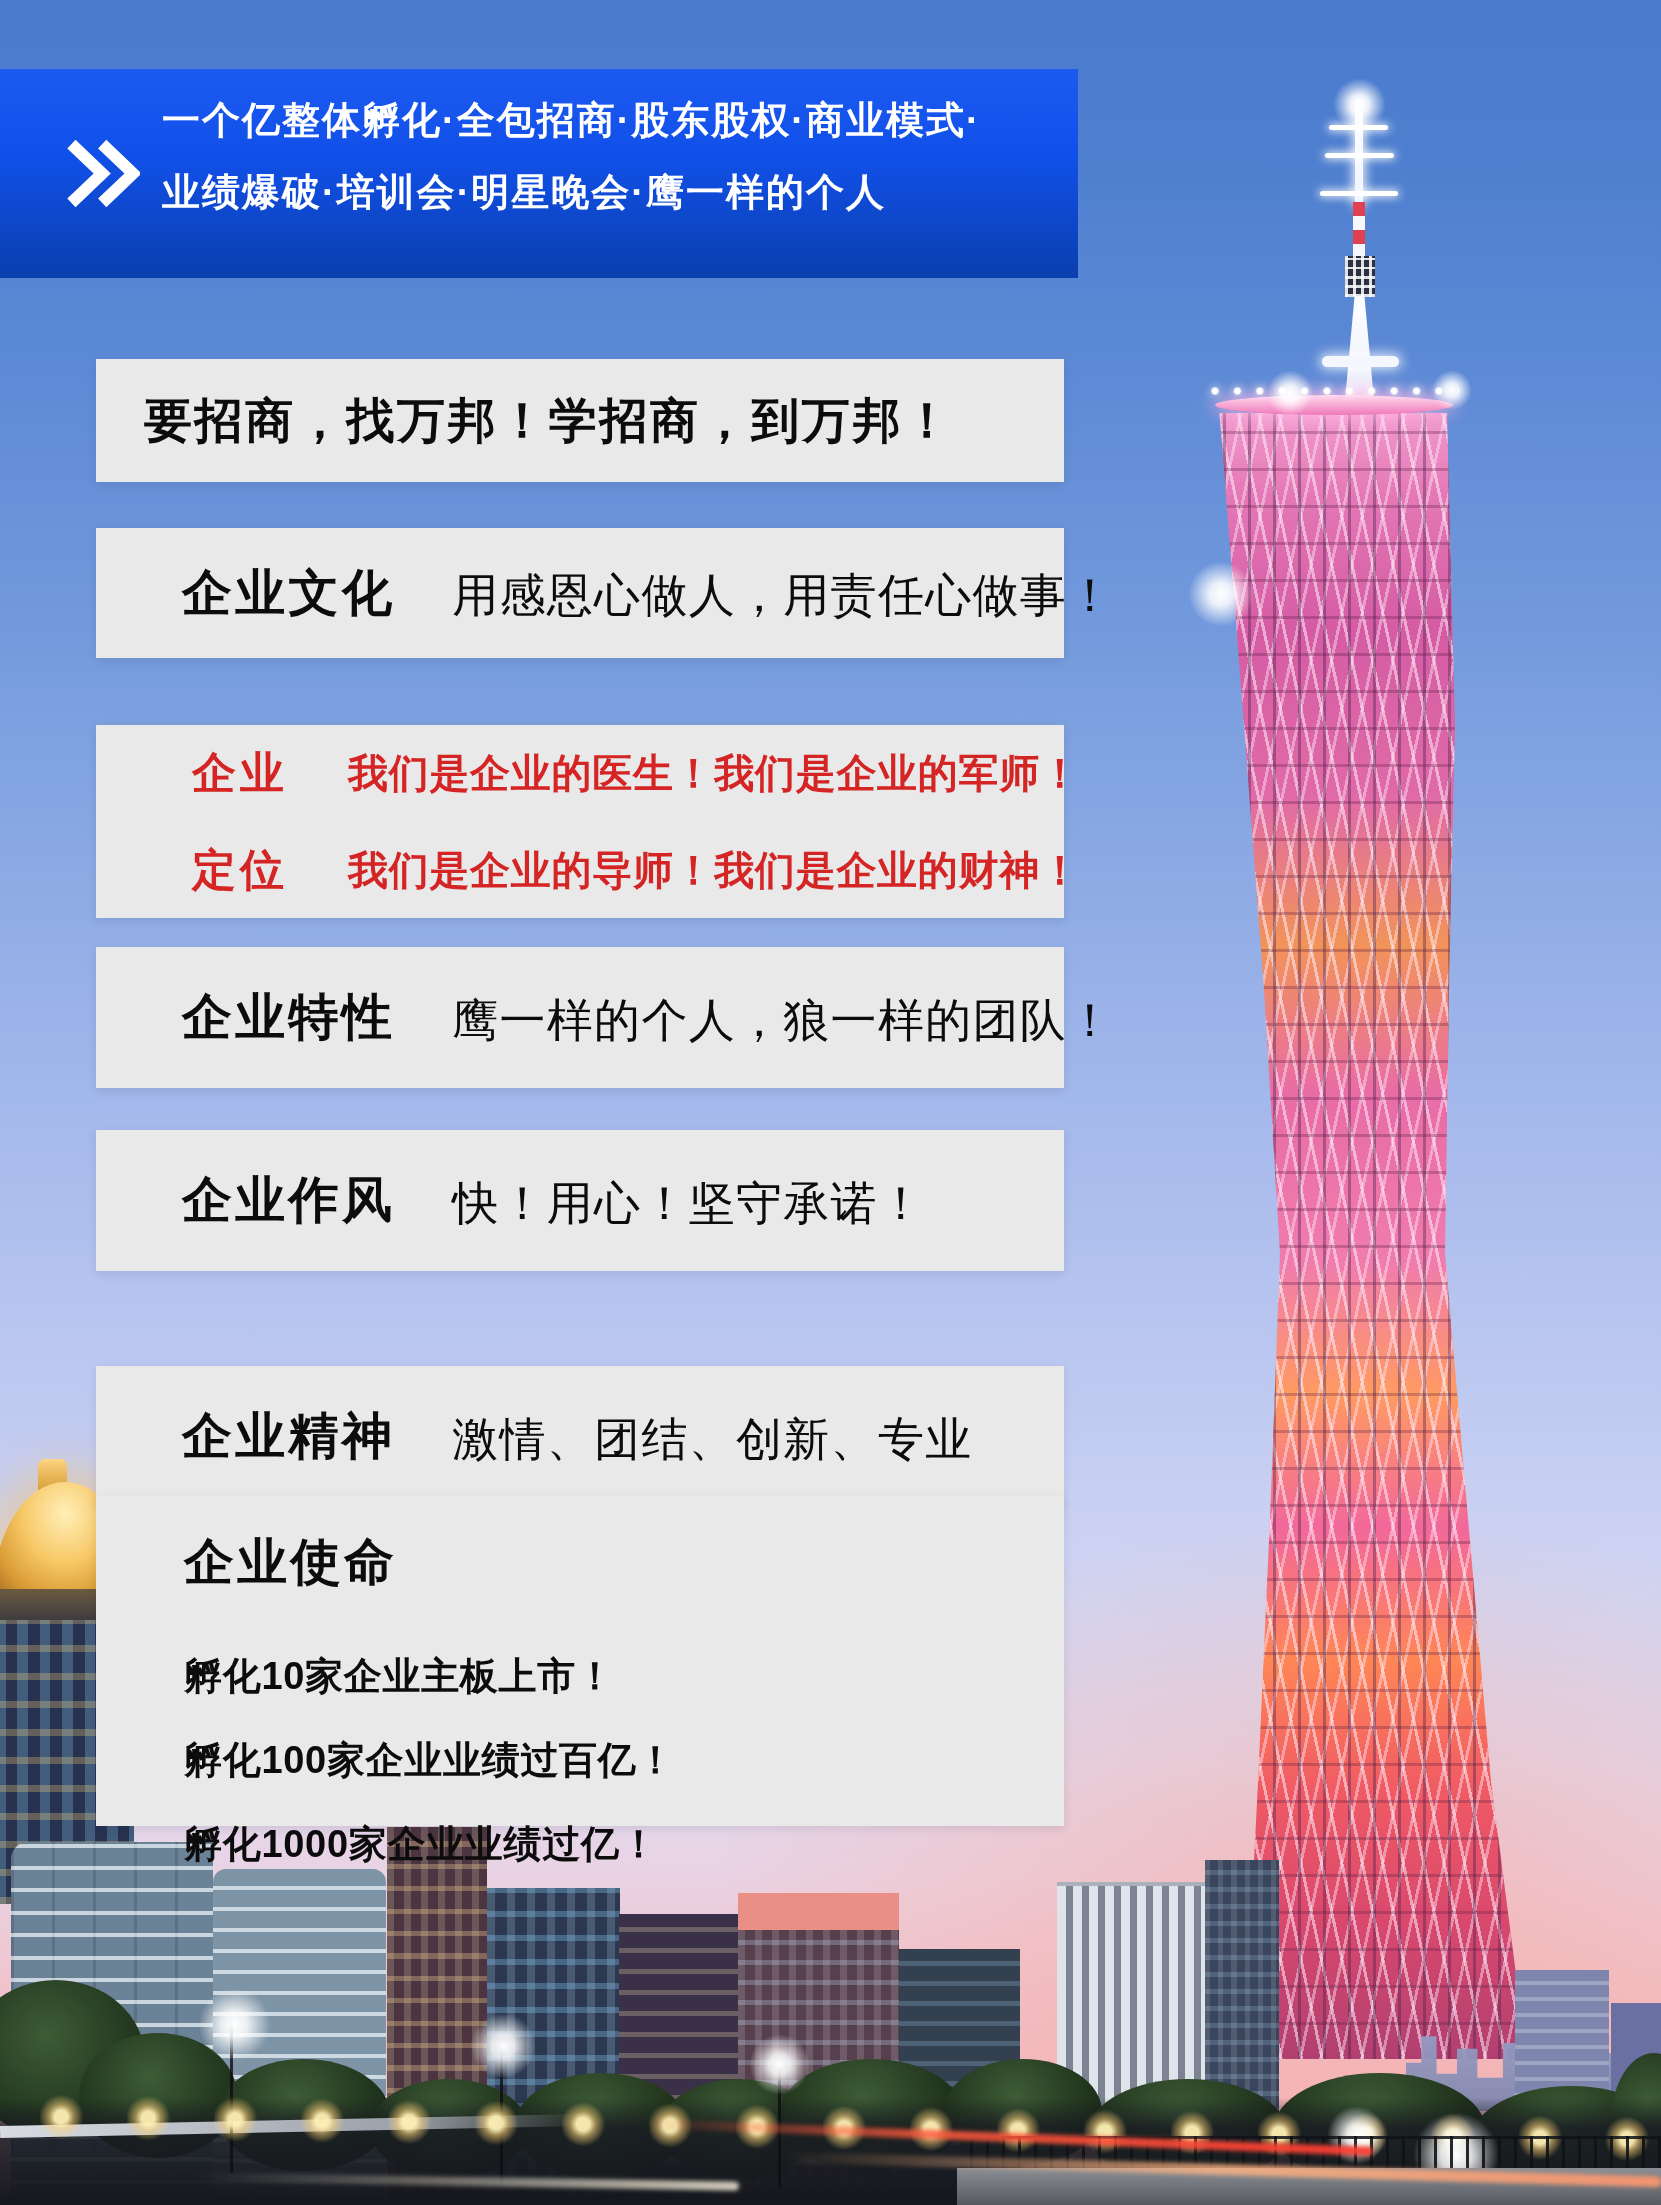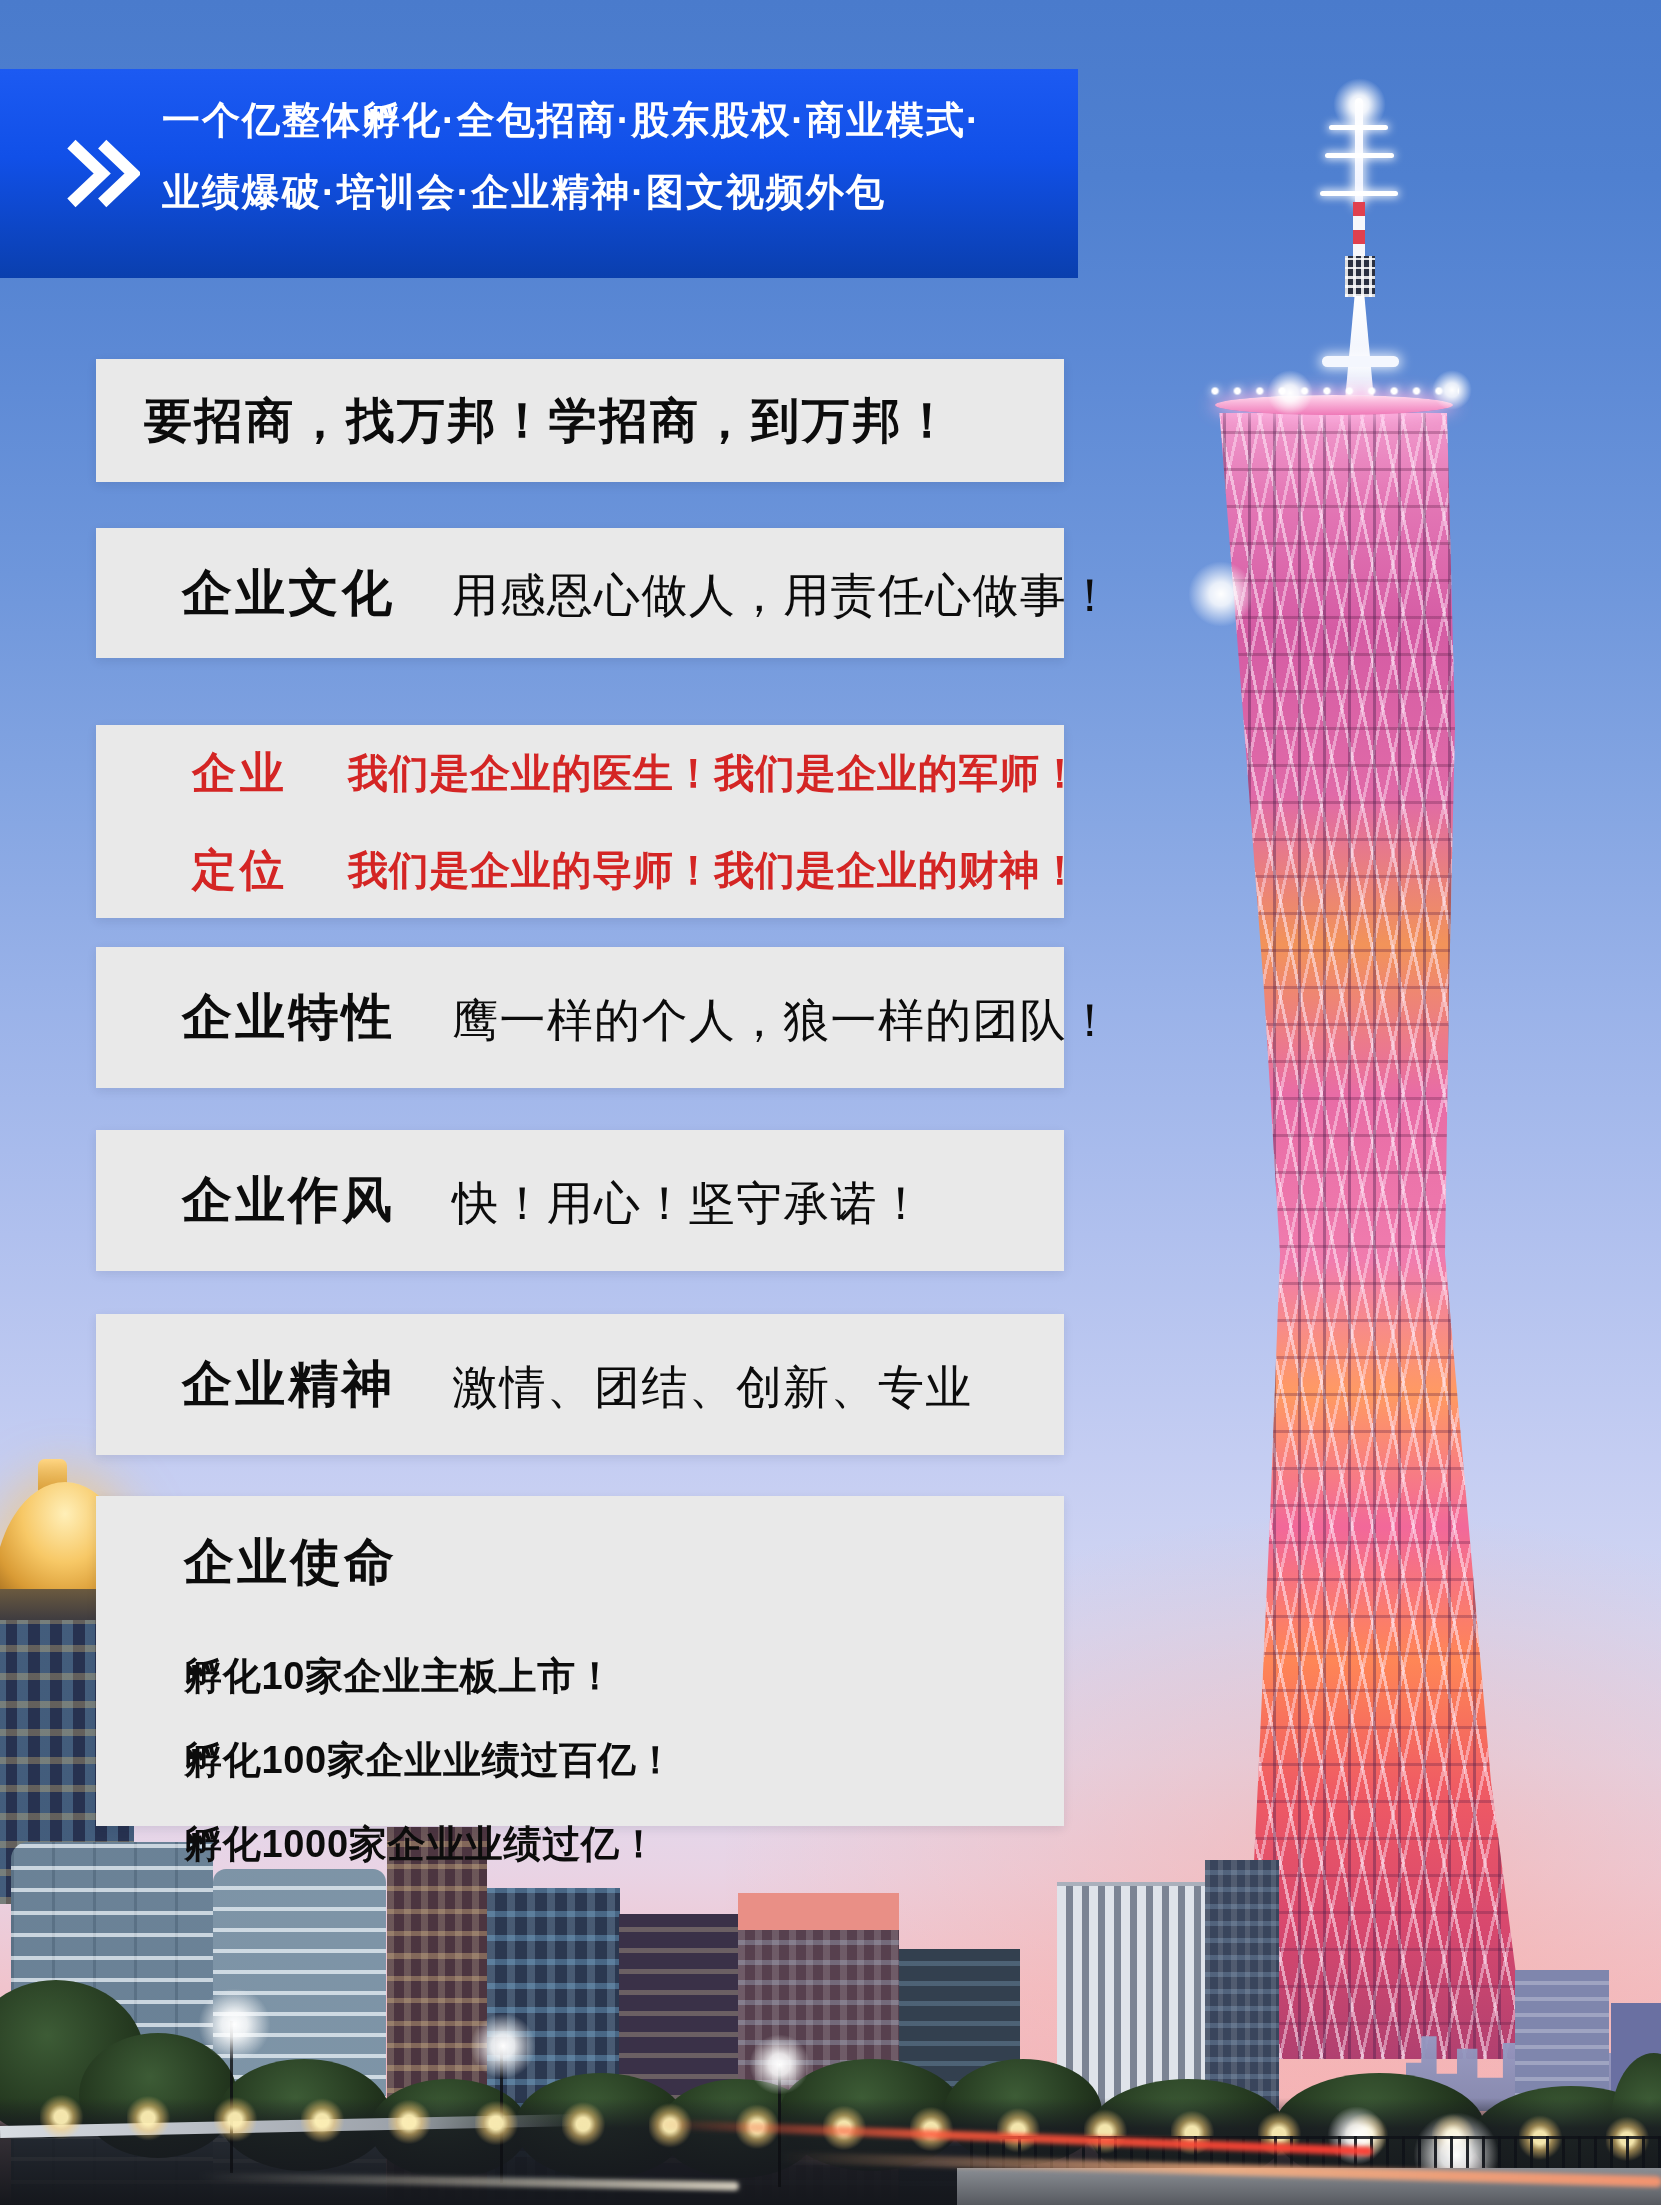--- a/index.html
+++ b/index.html
@@ -117,21 +117,21 @@
     letter-spacing:2px;white-space:nowrap;line-height:1;}
   .bl1{top:32px;text-align:right;} .bl2{top:104px;}
   
   .panel{left:96px;width:968px;background:#e9e9e9;box-shadow:0 2.6px 9.2px rgba(20,30,60,.10);color:#0c0c0c;}
   .p-slogan{top:359px;height:123px;display:flex;align-items:center;padding-left:48px;box-sizing:border-box;}
   .p-slogan .big{font-size:48px;font-weight:800;letter-spacing:2.6px;white-space:nowrap;}
   .row-panel{display:flex;align-items:center;box-sizing:border-box;padding-left:86px;}
   .p-culture{top:528px;height:130px;}
   .p-traits{top:947px;height:141px;}
   .p-style{top:1130px;height:141px;}
-  .p-spirit{top:1314px;height:141px;}
+  .p-spirit{top:1366px;height:141px;}
   .h-title{font-size:50px;font-weight:800;letter-spacing:3.3px;white-space:nowrap;}
   .h-sub{font-size:46px;font-weight:400;letter-spacing:1.3px;white-space:nowrap;margin-left:57px;margin-top:6.6px;}
   .p-pos{top:725px;height:193px;display:flex;flex-direction:column;justify-content:center;
     box-sizing:border-box;padding-left:96px;gap:38px;}
   .pos-row{display:flex;align-items:center;gap:32px;}
   .pos-title{font-size:44px;font-weight:800;letter-spacing:4px;width:139px;white-space:nowrap;}
   .pos-text{font-size:40px;font-weight:700;letter-spacing:0.7px;white-space:nowrap;margin-left:28px;}
   .red{color:#d42524;}
   .p-mission{top:1496px;height:330px;box-sizing:border-box;padding:33px 0 0 88px;}
   .m-title{font-size:50px;font-weight:800;letter-spacing:3.3px;}
@@ -217,21 +217,21 @@
   </div>
 
   <div class="abs banner">
     <div class="abs chevron">
       <svg viewBox="0 0 110 100" fill="none" stroke="#ffffff" stroke-width="17" stroke-linecap="butt">
         <polyline points="12,8 56,50 12,92"></polyline>
         <polyline points="56,8 100,50 56,92"></polyline>
       </svg>
     </div>
     <div class="banner-line bl1">一个亿整体孵化·全包招商·股东股权·商业模式·</div>
-    <div class="banner-line bl2">业绩爆破·培训会·企业精神·图文视频外包</div>
+    <div class="banner-line bl2">业绩爆破·培训会·明星晚会·鹰一样的个人</div>
   </div>
 
   <div class="abs panel p-slogan">
     <div class="big">要招商，找万邦！学招商，到万邦！</div>
   </div>
 
   <div class="abs panel row-panel p-culture">
     <div class="h-title">企业文化</div>
     <div class="h-sub">用感恩心做人，用责任心做事！</div>
   </div>

